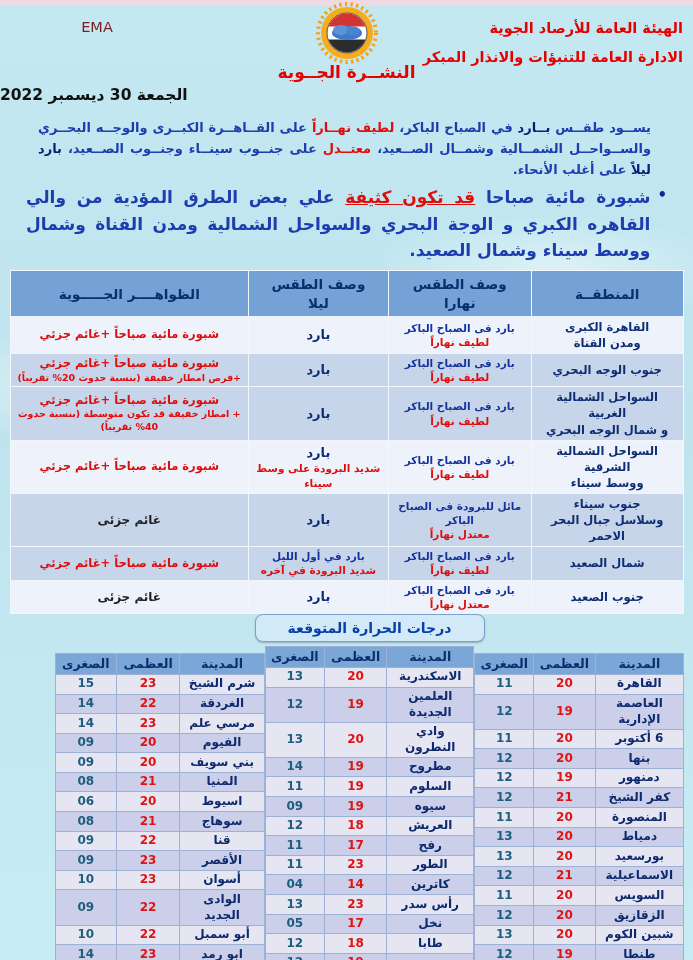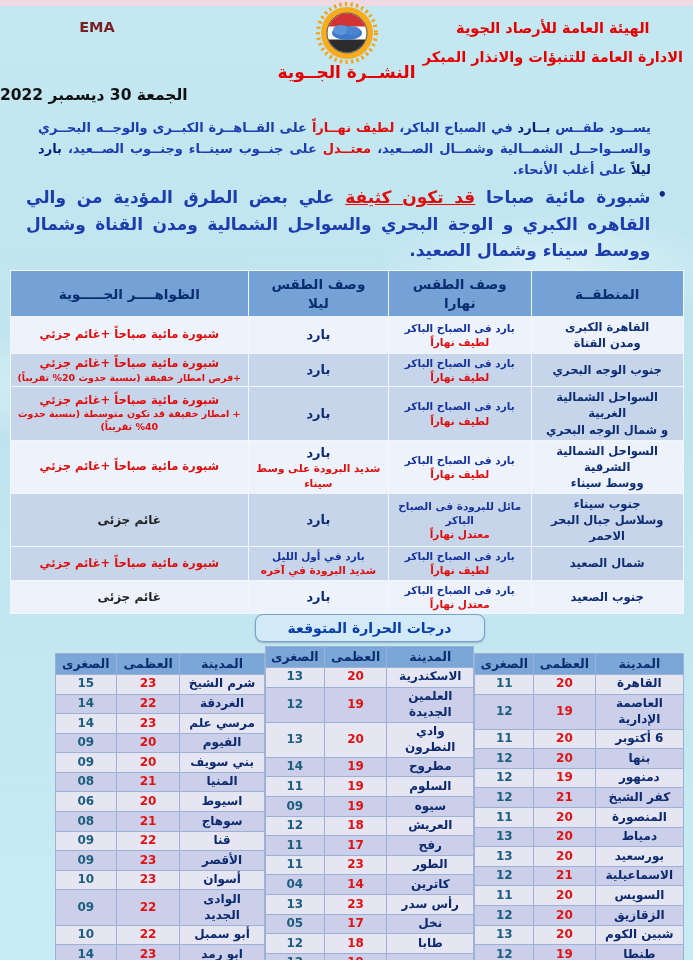--- a/index.html
+++ b/index.html
@@ -6,22 +6,22 @@
   body{font-family:"DejaVu Sans","Liberation Sans",sans-serif;background:#9fc9d6;}
   .page{position:relative;width:693px;height:960px;margin:0 auto;overflow:hidden;
     background:
       radial-gradient(ellipse 300px 90px at 18% 40%,rgba(255,255,255,.55),rgba(255,255,255,0) 70%),
       radial-gradient(ellipse 260px 80px at 80% 28%,rgba(255,255,255,.45),rgba(255,255,255,0) 70%),
       radial-gradient(ellipse 320px 100px at 55% 75%,rgba(255,255,255,.4),rgba(255,255,255,0) 70%),
       linear-gradient(180deg,#efdae3 0,#efdae3 6px,#c3e8f1 6px,#bfe4ee 45%,#c8ecf3 100%);
   }
   
   header{position:relative;height:112px;}
-  .org{position:absolute;top:14px;right:10px;text-align:center;direction:rtl;color:#e60000;font-weight:bold;font-size:14.5px;line-height:2.0;}
-  .ema-block{position:absolute;top:14px;left:22px;width:150px;text-align:center;color:#7a1f1f;font-weight:bold;font-size:14.5px;line-height:1.9;}
+  .org{position:absolute;top:14px;right:10px;text-align:right;direction:rtl;color:#e60000;font-weight:bold;font-size:14.5px;line-height:2.0;}
+  .ema-block{position:absolute;top:14px;left:22px;width:150px;text-align:center;color:#7a1f1f;font-weight:normal;font-size:14.5px;line-height:1.9;}
   .logo{position:absolute;top:2px;left:316px;width:62px;height:62px;}
   .title{position:absolute;top:62px;width:100%;text-align:center;color:#e60000;font-weight:bold;font-size:17px;}
   .date{position:absolute;top:86px;width:100%;text-align:left;color:#111;font-weight:bold;font-size:15.5px;}
   
   .intro{direction:rtl;padding:4px 20px 0 16px;}
   .lead{margin:2px 22px 4px 22px;text-align:justify;font-size:13px;font-weight:bold;line-height:1.6;}
   .bullet-row{display:flex;direction:rtl;margin:2px 6px 0 10px;}
   .dot{color:#10288f;font-size:15px;font-weight:bold;margin-left:7px;line-height:1.5;}
   .bullet{margin:0;text-align:justify;font-size:17px;font-weight:bold;line-height:1.55;}
   .seg-navy{color:#1d3dae;} .seg-strong{color:#0a1f7a;} .seg-red{color:#e00d0d;}

